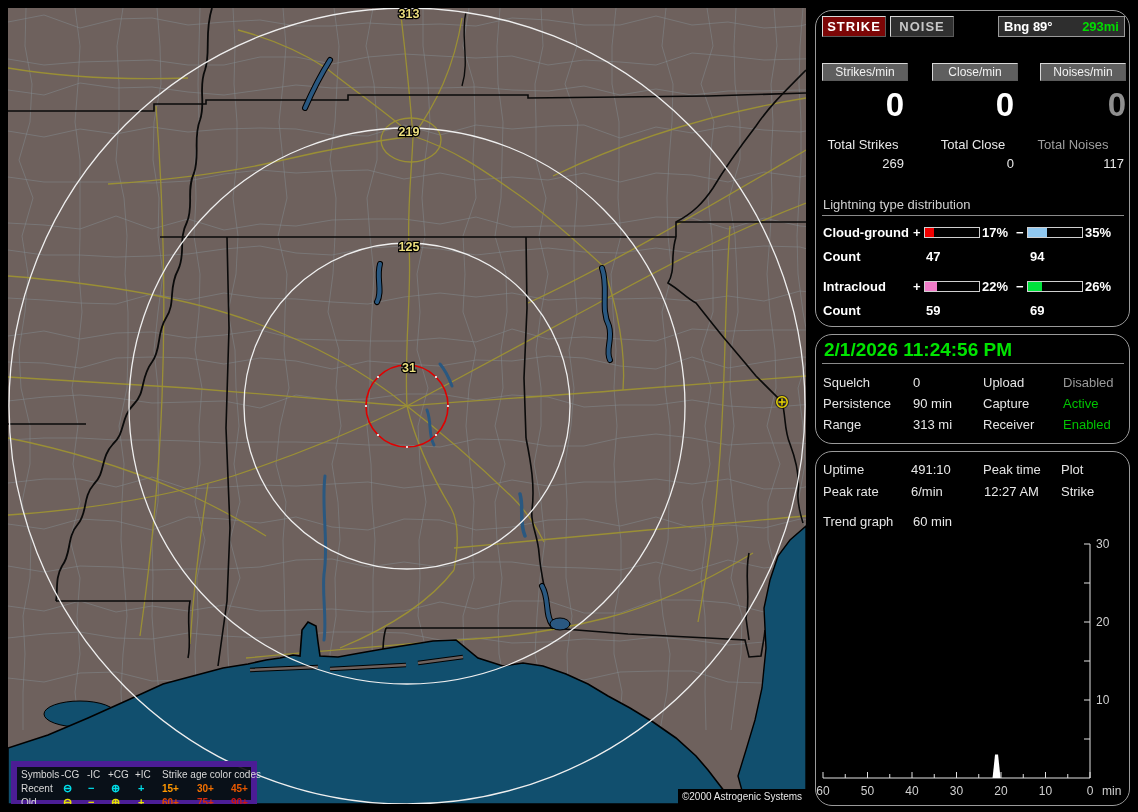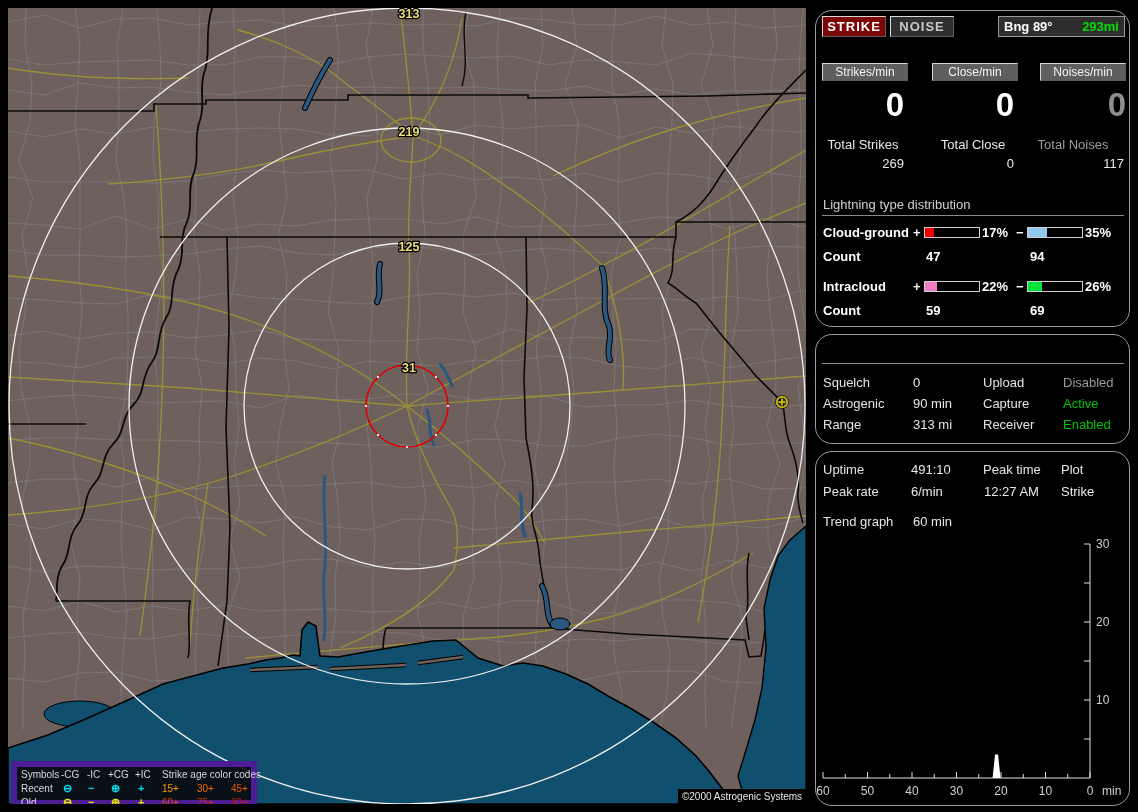--- a/index.html
+++ b/index.html
@@ -10,21 +10,21 @@
 
   
   #map { left:8px; top:8px; width:798px; height:796px; background:#6e615d; overflow:hidden; }
   #map svg { display:block; }
 
   
   #legend { left:3px; top:753px; width:246px; height:45px;
     background:rgba(8,8,12,0.88); border:6px solid #4c1d95; font-size:10px; color:#d8d8d8; }
   #legend .abs { white-space:nowrap; }
   .lg-sym { font-size:11px; font-weight:bold; }
-  .lg-age { font-weight:normal; }
+  .lg-age { font-weight:bold; }
 
   #copyright { left:670px; top:781px; width:128px; height:15px; background:#000;
     color:#e8e8e8; font-size:10px; text-align:center; line-height:15px; }
 
   
   .panel-box { background:#000; border:1px solid #9a9a9a; border-radius:17px; }
   #box1 { left:815px; top:10px;  width:315px; height:317px; }
   #box2 { left:815px; top:334px; width:315px; height:110px; }
   #box3 { left:815px; top:451px; width:315px; height:355px; }
 
@@ -249,28 +249,29 @@
     <div class="abs bar" style="left:211px;top:270px">
         <div style="background: rgb(0, 226, 60); width: 26%;"></div>
       </div>
     <div class="abs dist-row" style="left:269px;top:268px">26%</div>
     <div class="abs dist-row" style="left:7px;top:292px">Count</div>
     <div class="abs dist-row" style="left:110px;top:292px">59</div>
     <div class="abs dist-row" style="left:214px;top:292px">69</div>
   </div>
 
   <div id="box2" class="abs panel-box">
+    <div id="datetime" class="abs" style="color: rgb(0, 228, 0);">2/1/2026 11:24:56 PM</div>
     <div class="abs rule" style="top:28px"></div>
 
     <div class="abs srow-lbl" style="left:7px;top:40px">Squelch</div>
     <div class="abs" style="left:97px;top:40px">0</div>
     <div class="abs srow-lbl" style="left:167px;top:40px">Upload</div>
     <div class="abs" style="left: 247px; top: 40px; color: rgb(154, 154, 154);">Disabled</div>
 
-    <div class="abs srow-lbl" style="left:7px;top:61px">Astrogenic</div>
+    <div class="abs srow-lbl" style="left:7px;top:61px">Persistence</div>
     <div class="abs" style="left:97px;top:61px">90 min</div>
     <div class="abs srow-lbl" style="left:167px;top:61px">Capture</div>
     <div class="abs" style="left: 247px; top: 61px; color: rgb(0, 196, 0);">Active</div>
 
     <div class="abs srow-lbl" style="left:7px;top:82px">Range</div>
     <div class="abs" style="left:97px;top:82px">313 mi</div>
     <div class="abs srow-lbl" style="left:167px;top:82px">Receiver</div>
     <div class="abs" style="left: 247px; top: 82px; color: rgb(0, 196, 0);">Enabled</div>
   </div>
 

